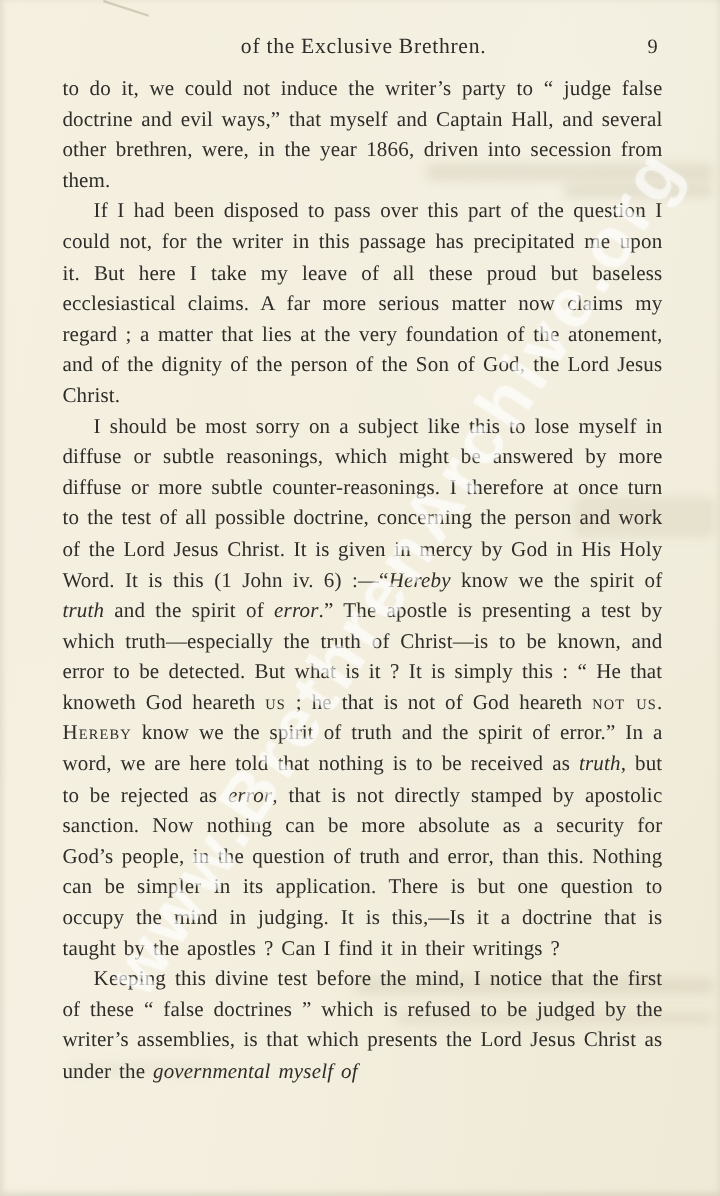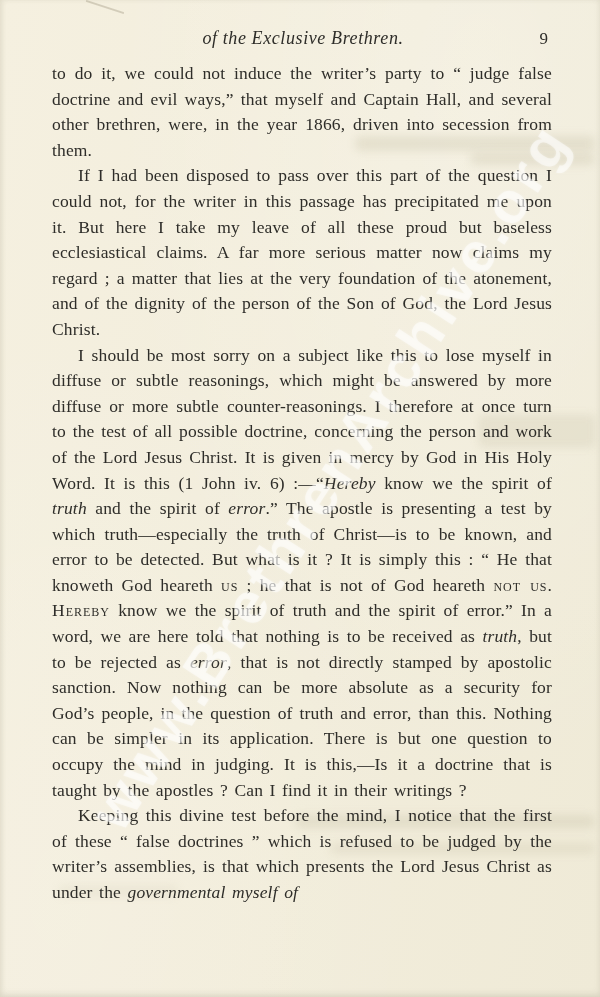--- a/index.html
+++ b/index.html
@@ -20,21 +20,20 @@
   }
 
   
   .header {
     position: absolute;
     top: 28px; left: 54px; right: 48px;
     height: 26px;
     text-align: center;
   }
   .running-title {
-    font-style: italic;
     font-size: 18px;
     letter-spacing: 0.6px;
     text-align: center;
   }
   .pagenum {
     position: absolute;
     right: 4px; top: 1px;
     font-size: 17px;
     font-style: normal;
   }

